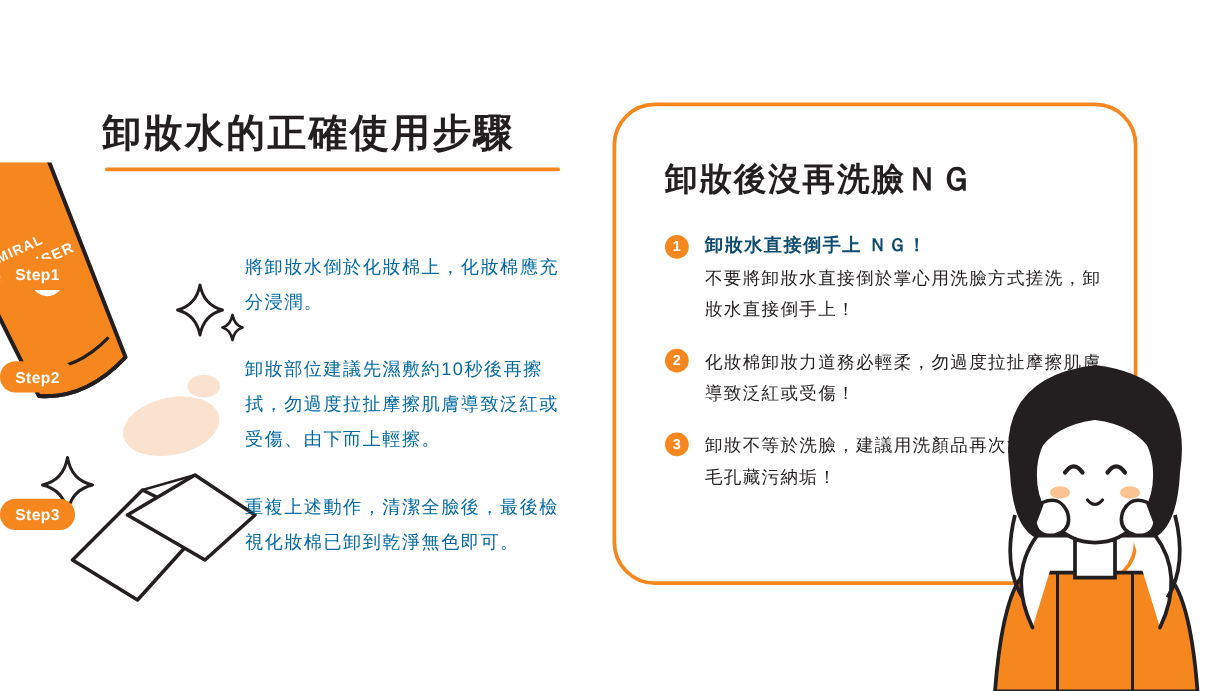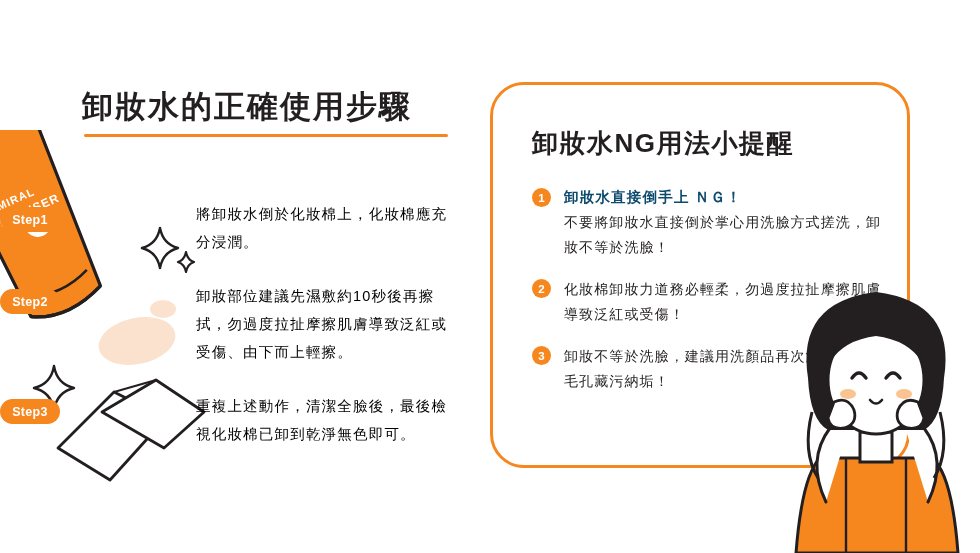--- a/index.html
+++ b/index.html
@@ -72,21 +72,21 @@
     font-weight: bold;
     letter-spacing: 0.3px;
     display: flex;
     align-items: center;
     justify-content: center;
   }
   .step-text {
     font-size: 14.5px;
     line-height: 28px;
     letter-spacing: 1.2px;
-    color: #000000;
+    color: #0369a1;
     width: 252px;
   }
 
   
   .tube-wrap {
     position: absolute;
     left: -46px;
     top: 130px;
     width: 220px;
     height: 230px;
@@ -264,27 +264,27 @@
         <div class="step-text">卸妝部位建議先濕敷約10秒後再擦拭，勿過度拉扯摩擦肌膚導致泛紅或受傷、由下而上輕擦。</div>
       </div>
       <div class="step-row">
         <div class="step-badge">Step3</div>
         <div class="step-text">重複上述動作，清潔全臉後，最後檢視化妝棉已卸到乾淨無色即可。</div>
       </div>
     </div>
   </div>
 
   <div class="ng-panel"></div>
-  <div class="ng-title" style="left:532px; top:126px; position:absolute;">卸妝水NG用法小提醒</div>
+  <div class="ng-title" style="left:532px; top:126px; position:absolute;">卸妝後沒再洗臉ＮＧ</div>
 
   <div class="ng-list" style="left:532px; top:186px; position:absolute;">
     <div class="ng-item">
       <div class="ng-num">1</div>
       <div class="ng-head">卸妝水直接倒手上 ＮＧ！</div>
-      <div class="ng-body">不要將卸妝水直接倒於掌心用洗臉方式搓洗，卸妝不等於洗臉！</div>
+      <div class="ng-body">不要將卸妝水直接倒於掌心用洗臉方式搓洗，卸妝水直接倒手上！</div>
     </div>
     <div class="ng-item">
       <div class="ng-num">2</div>
       <div class="ng-body">化妝棉卸妝力道務必輕柔，勿過度拉扯摩擦肌膚導致泛紅或受傷！</div>
     </div>
     <div class="ng-item">
       <div class="ng-num">3</div>
       <div class="ng-body">卸妝不等於洗臉，建議用洗顏品再次清潔，減少毛孔藏污納垢！</div>
     </div>
   </div>

